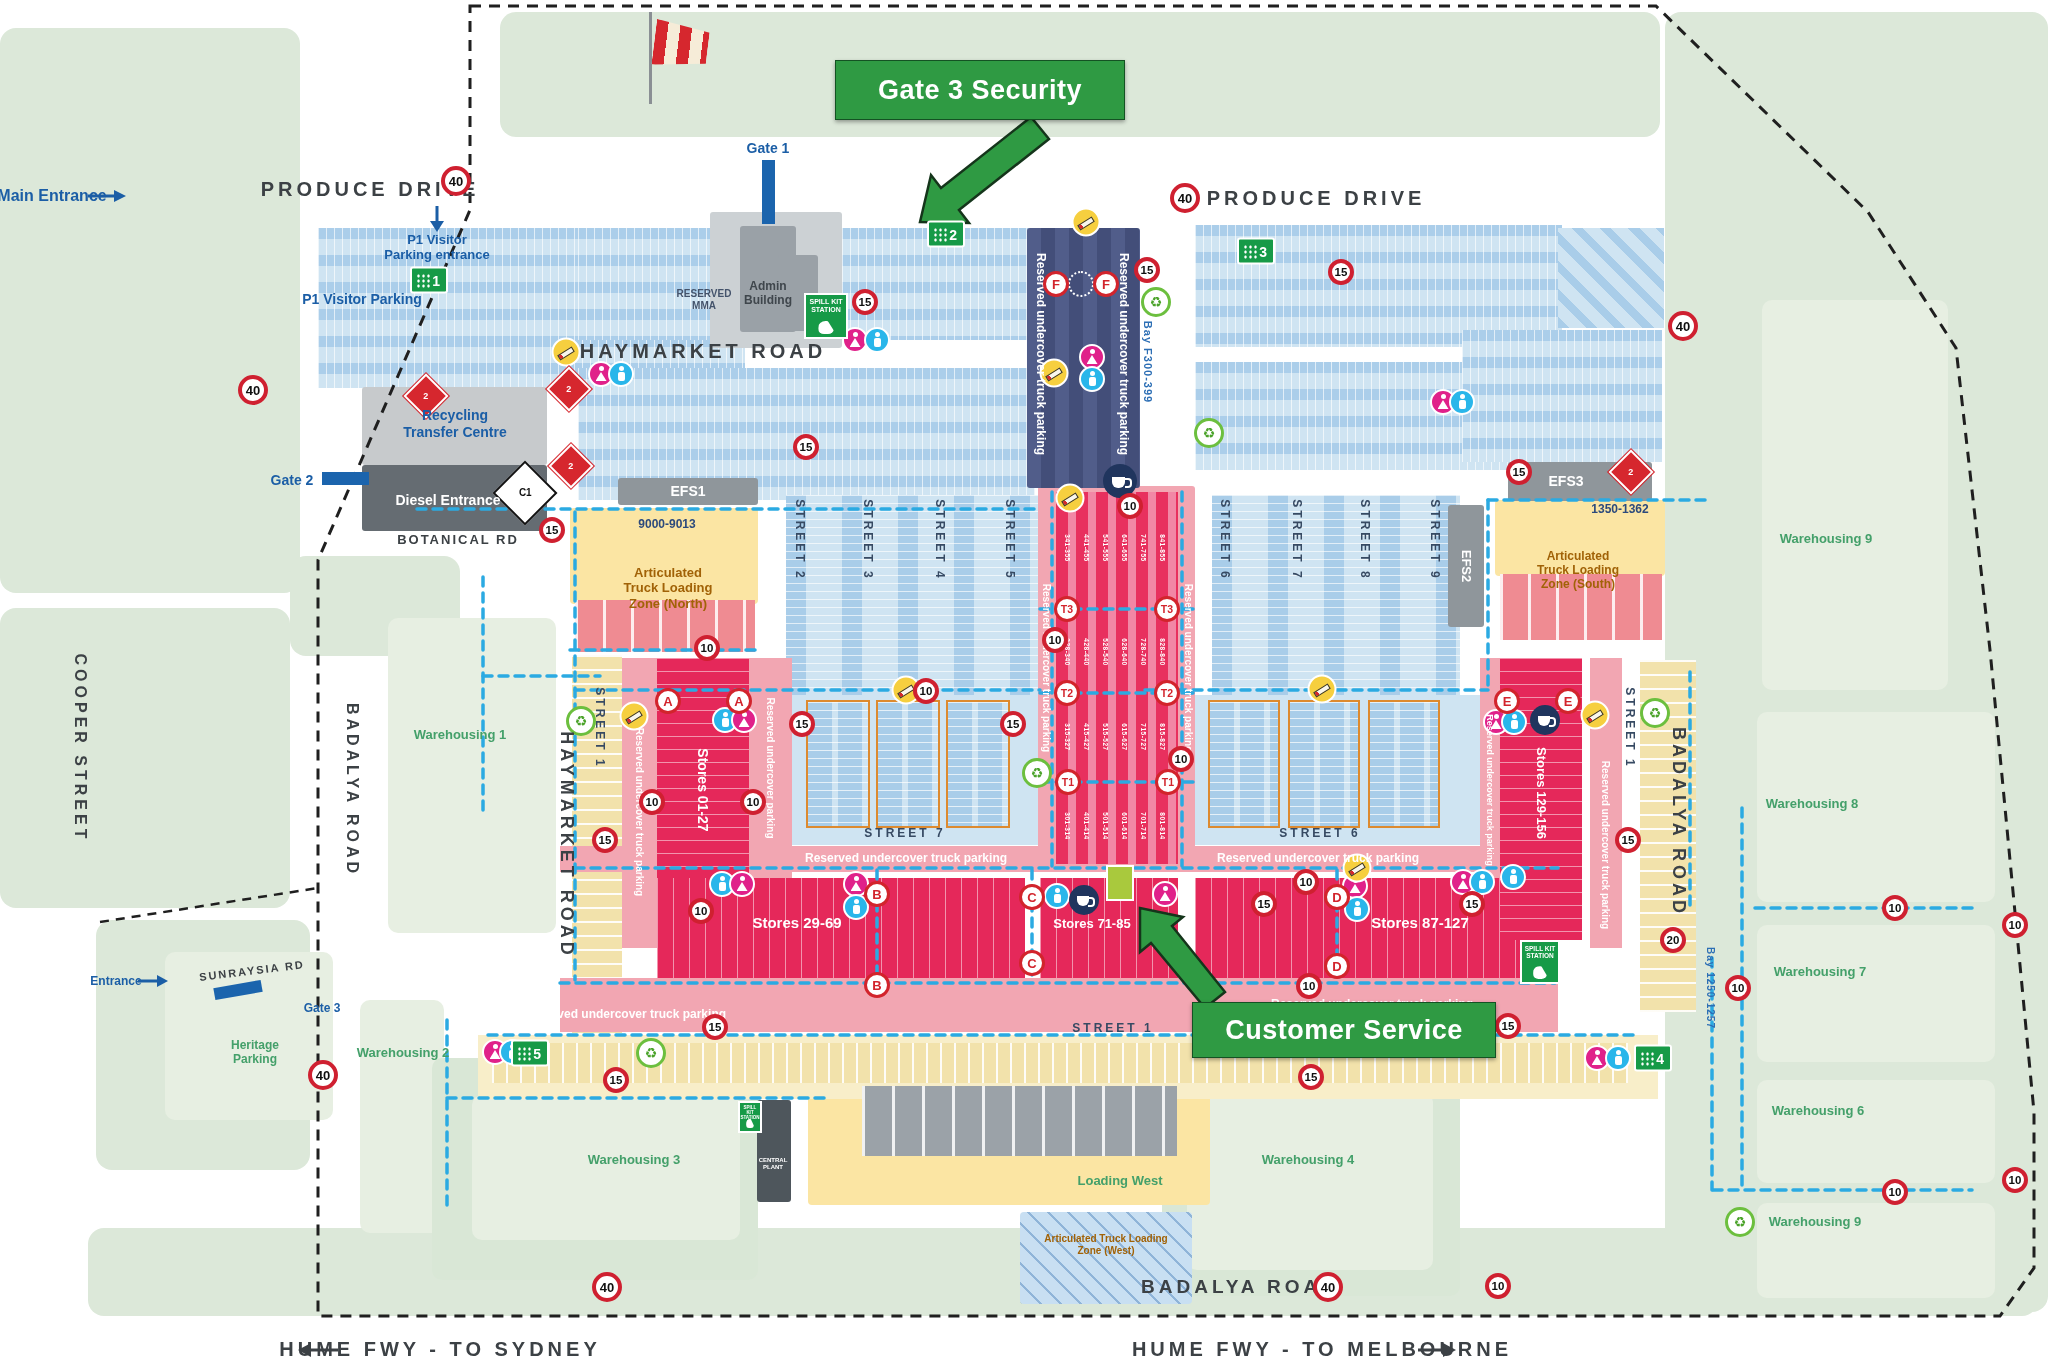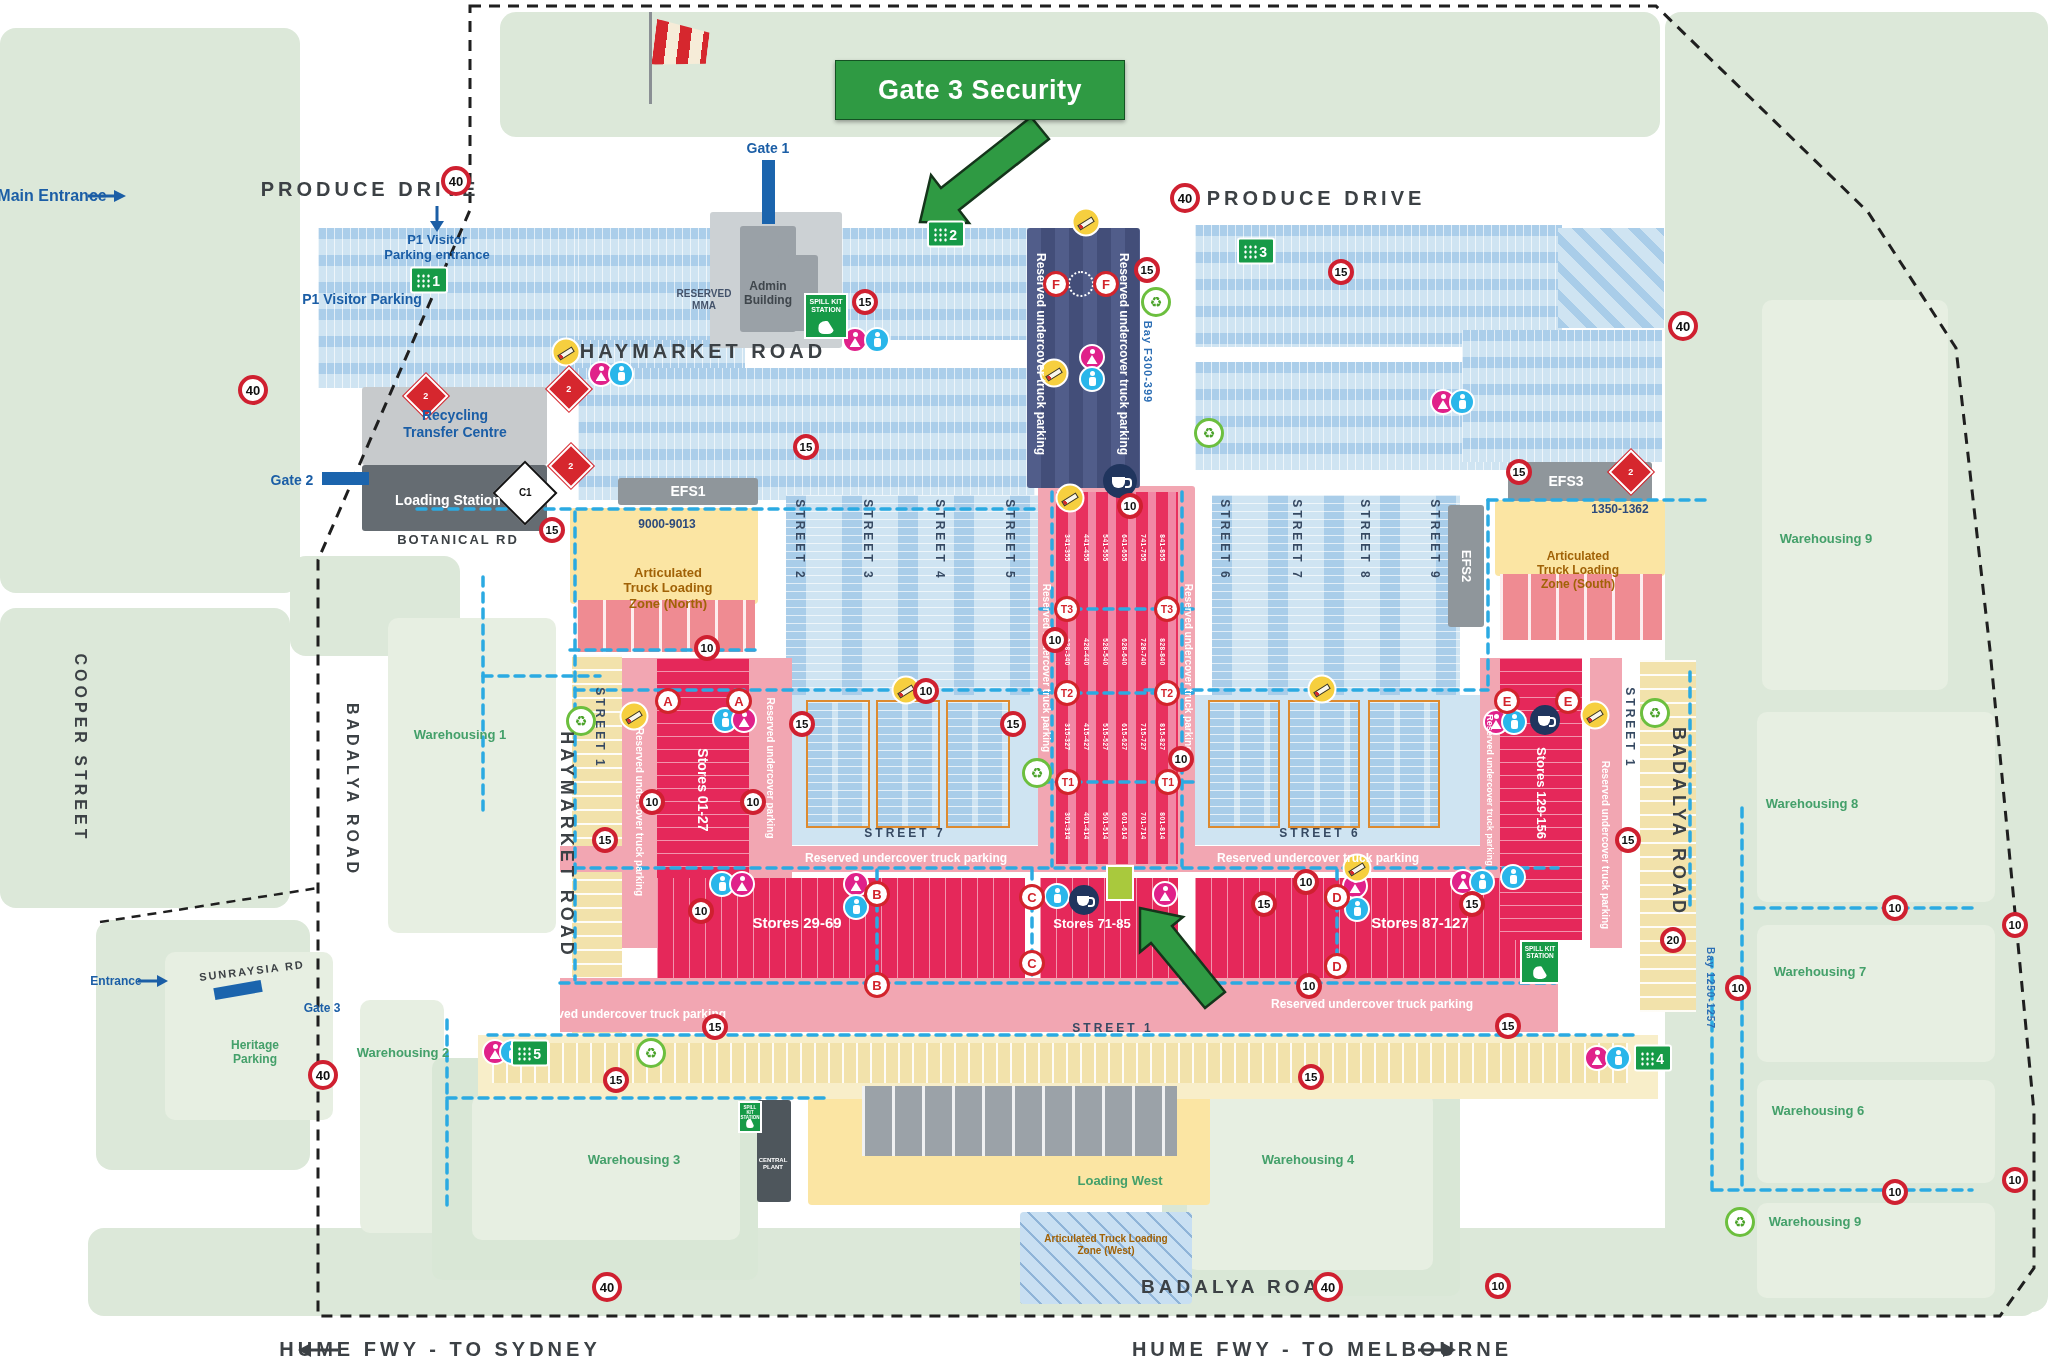--- a/index.html
+++ b/index.html
@@ -307,21 +307,21 @@
     <div class="txt bb" style="left: 116px; top: 981px; font-size: 12px;">Entrance</div>
     <div class="txt bb" style="left: 437px; top: 247px; font-size: 13px;">P1 Visitor
 Parking entrance</div>
     <div class="txt bb" style="left: 362px; top: 299px; font-size: 14px;">P1 Visitor Parking</div>
     <div class="txt gy" style="left: 704px; top: 300px; font-size: 10px;">RESERVED
 MMA</div>
     <div class="txt dk" style="left: 768px; top: 293px; font-size: 12px;">Admin
 Building</div>
     <div class="txt bb" style="left: 455px; top: 424px; font-size: 14px;">Recycling
 Transfer Centre</div>
-    <div class="txt wb" style="left: 448px; top: 500px; font-size: 14px;">Loading Station</div>
+    <div class="txt wb" style="left: 448px; top: 500px; font-size: 14px;">Diesel Entrance</div>
     <div class="txt wb" style="left: 688px; top: 491px; font-size: 14px;">EFS1</div>
     <div class="txt wb" style="left: 1466px; top: 566px; font-size: 13px; transform: translate(-50%, -50%) rotate(90deg);">EFS2</div>
     <div class="txt wb" style="left: 1566px; top: 481px; font-size: 14px;">EFS3</div>
     <div class="txt nv" style="left: 667px; top: 524px; font-size: 12px;">9000-9013</div>
     <div class="txt or" style="left: 668px; top: 560px; font-size: 13px;">Articulated
 Truck Loading
 Zone (North)</div>
     <div class="txt nv" style="left: 1620px; top: 509px; font-size: 12px;">1350-1362</div>
     <div class="txt or" style="left: 1578px; top: 542px; font-size: 12px;">Articulated
 Truck Loading
@@ -431,13 +431,14 @@
     <div class="mk" style="left: 1067px; top: 693px; width: 26px; height: 26px; font-size: 10.5px;">T2</div>
     <div class="mk" style="left: 1167px; top: 693px; width: 26px; height: 26px; font-size: 10.5px;">T2</div>
     <div class="mk" style="left: 1068px; top: 782px; width: 26px; height: 26px; font-size: 10.5px;">T1</div>
     <div class="mk" style="left: 1168px; top: 782px; width: 26px; height: 26px; font-size: 10.5px;">T1</div>
     <div class="asm" style="left: 429px; top: 280px;">1</div>
     <div class="asm" style="left: 946px; top: 234px;">2</div>
     <div class="asm" style="left: 1256px; top: 251px;">3</div>
     <div class="asm" style="left: 1653px; top: 1058px;">4</div>
     <div class="asm" style="left: 530px; top: 1053px;">5</div>
     <div class="callout" style="left: 835px; top: 60px; width: 288px; height: 58px; font-size: 27px;">Gate 3 Security</div>
+    <div class="callout" style="left: 1192px; top: 1002px; width: 302px; height: 54px; font-size: 27px;">Customer Service</div>
   </div>
 
 </body></html>

